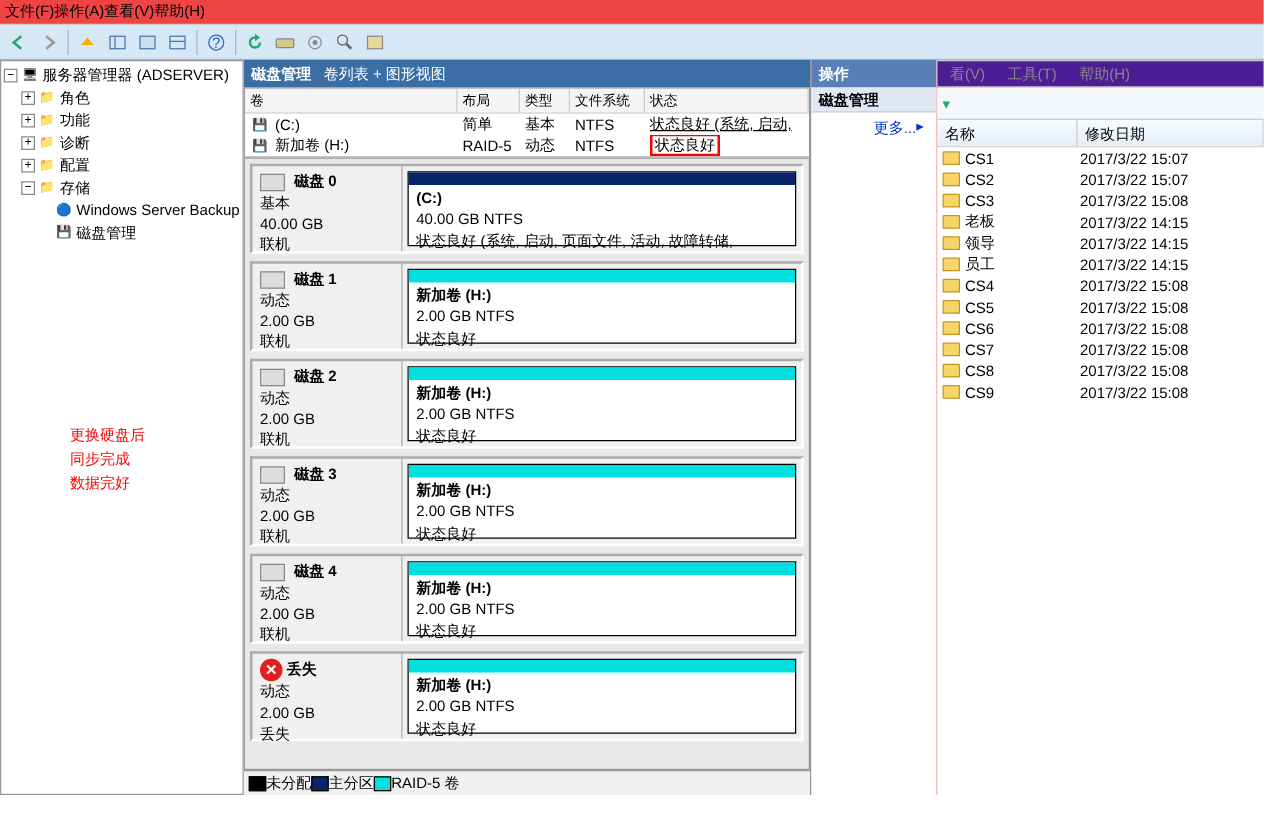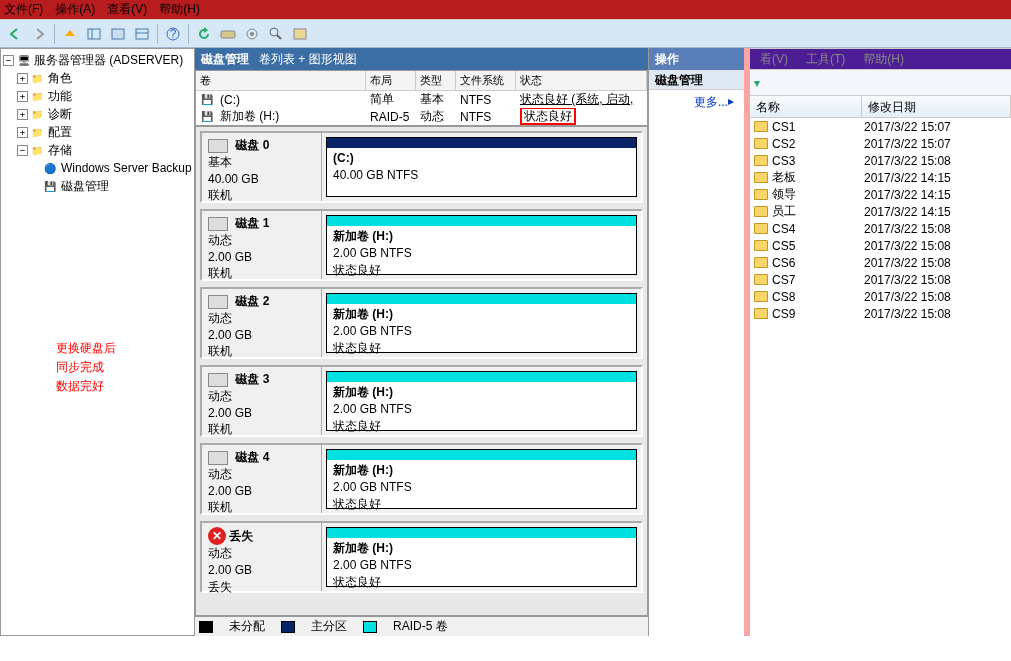--- a/index.html
+++ b/index.html
@@ -1,17 +1,17 @@
 <!DOCTYPE html>
 <html><head>
 <meta charset="utf-8">
 <style>
 * { box-sizing: border-box; margin: 0; padding: 0; font-family: "Microsoft YaHei", "SimSun", Arial, sans-serif; font-size: 12px; }
 body { background: #fff; width: 1011px; height: 661px; overflow: hidden; position: relative; color: #000; }
-.menubar { height: 20px; display: flex; align-items: center; padding: 0 4px; gap: 12px; background: #b91c1c; border-bottom: 1px solid #ccc; }
+.menubar { height: 20px; display: flex; align-items: center; padding: 0 4px; background: #ef4444; border-bottom: 1px solid #ccc; }
 .menubar span { cursor: default; }
 .toolbar { height: 28px; background: #d6e8f6; display: flex; align-items: center; padding: 0 4px; gap: 2px; border-bottom: 1px solid #a0b8d0; }
 .tb-btn { width: 22px; height: 22px; display: flex; align-items: center; justify-content: center; border: 1px solid transparent; }
 .tb-sep { width: 1px; height: 20px; background: #a0b8d0; margin: 0 2px; }
 .main { display: flex; height: 588px; }
 .left-pane { width: 195px; border: 1px solid #999; background: #fff; overflow: auto; position: relative; }
 .tree { padding: 2px; }
 .tree-row { display: flex; align-items: center; height: 18px; white-space: nowrap; }
 .tree-toggle { width: 11px; height: 11px; border: 1px solid #888; font-size: 9px; line-height: 9px; text-align: center; margin-right: 2px; cursor: pointer; font-family: monospace; }
 .tree-icon { width: 16px; height: 16px; margin-right: 2px; display: inline-flex; align-items: center; justify-content: center; font-size: 10px; }
@@ -32,23 +32,23 @@
 .disk-left .dname { font-weight: bold; }
 .disk-left .dico { width: 20px; height: 14px; display: inline-block; background: #ddd; border: 1px solid #888; margin-right: 4px; vertical-align: middle; }
 .disk-left .dico-err { width: 18px; height: 18px; border-radius: 50%; background: #e02020; color: #fff; display: inline-flex; align-items: center; justify-content: center; font-weight: bold; }
 .disk-right { flex: 1; padding: 4px; }
 .vol-box { height: 60px; border: 1px solid #000; background: #fff; position: relative; }
 .vol-box .bar { height: 10px; }
 .vol-box .bar-navy { background: #0a246a; }
 .vol-box .bar-cyan { background: #00e0e0; }
 .vol-box .txt { padding: 2px 6px; font-size: 11px; line-height: 1.4; }
 .vol-box .txt b { font-weight: bold; }
-.legend { height: 20px; background: #f0f0f0; border-top: 1px solid #999; display: flex; align-items: center; gap: 16px; padding: 0 4px; font-size: 11px; }
+.legend { height: 20px; background: #f0f0f0; border-top: 1px solid #999; display: flex; align-items: center; gap: 0; padding: 0 4px; font-size: 11px; }
 .leg-sw { width: 14px; height: 12px; border: 1px solid #000; }
-.right-col { width: 101px; display: flex; flex-direction: column; border-right: 6px solid #fca5a5; }
+.right-col { width: 101px; display: flex; flex-direction: column; border-right: 1px solid #fca5a5; }
 .r-head { height: 22px; background: #5a7fb8; color: #fff; display: flex; align-items: center; padding: 0 6px; font-weight: bold; }
 .r-head2 { height: 20px; background: #e0e8f4; padding: 2px 6px; font-weight: bold; border-bottom: 1px solid #ccc; }
 .r-item { padding: 4px 10px; color: #0033cc; display: flex; justify-content: flex-end; }
 .far-right { flex: 1; display: flex; flex-direction: column; }
 .fr-top { height: 22px; display: flex; align-items: center; padding: 0 4px; gap: 4px; background: #f4f4f4; }
 .fr-menu { height: 22px; display: flex; align-items: center; gap: 18px; padding: 0 10px; color: #888; border-top: 1px solid #ccc; border-bottom: 1px solid #ccc; background: #4c1d95; }
 .fr-tool { height: 26px; background: #f4f8fc; display: flex; align-items: center; padding: 0 4px; border-bottom: 1px solid #ccc; }
 .fr-head { display: flex; background: linear-gradient(#f8fbfe, #e4eef8); height: 22px; border-bottom: 1px solid #ccc; }
 .fr-head div { border-right: 1px solid #ccc; padding: 3px 6px; }
 .fr-list { flex: 1; background: #fff; overflow: auto; }
@@ -229,20 +229,21 @@
       <div>基本</div>
       <div>40.00 GB</div>
       <div>联机</div>
     </div>
     <div class="disk-right">
       <div class="vol-box">
         <div class="bar bar-navy"></div>
         <div class="txt">
           <b>(C:)</b><br>
           <span>40.00 GB NTFS</span><br>
+          <span>状态良好 (系统, 启动, 页面文件, 活动, 故障转储,</span>
         </div>
       </div>
     </div>
         </div>
         <div class="disk-block">
           <div class="disk-left">
       <div><span class="dico"></span> <span class="dname">磁盘 1</span></div>
       <div>动态</div>
       <div>2.00 GB</div>
       <div>联机</div>

